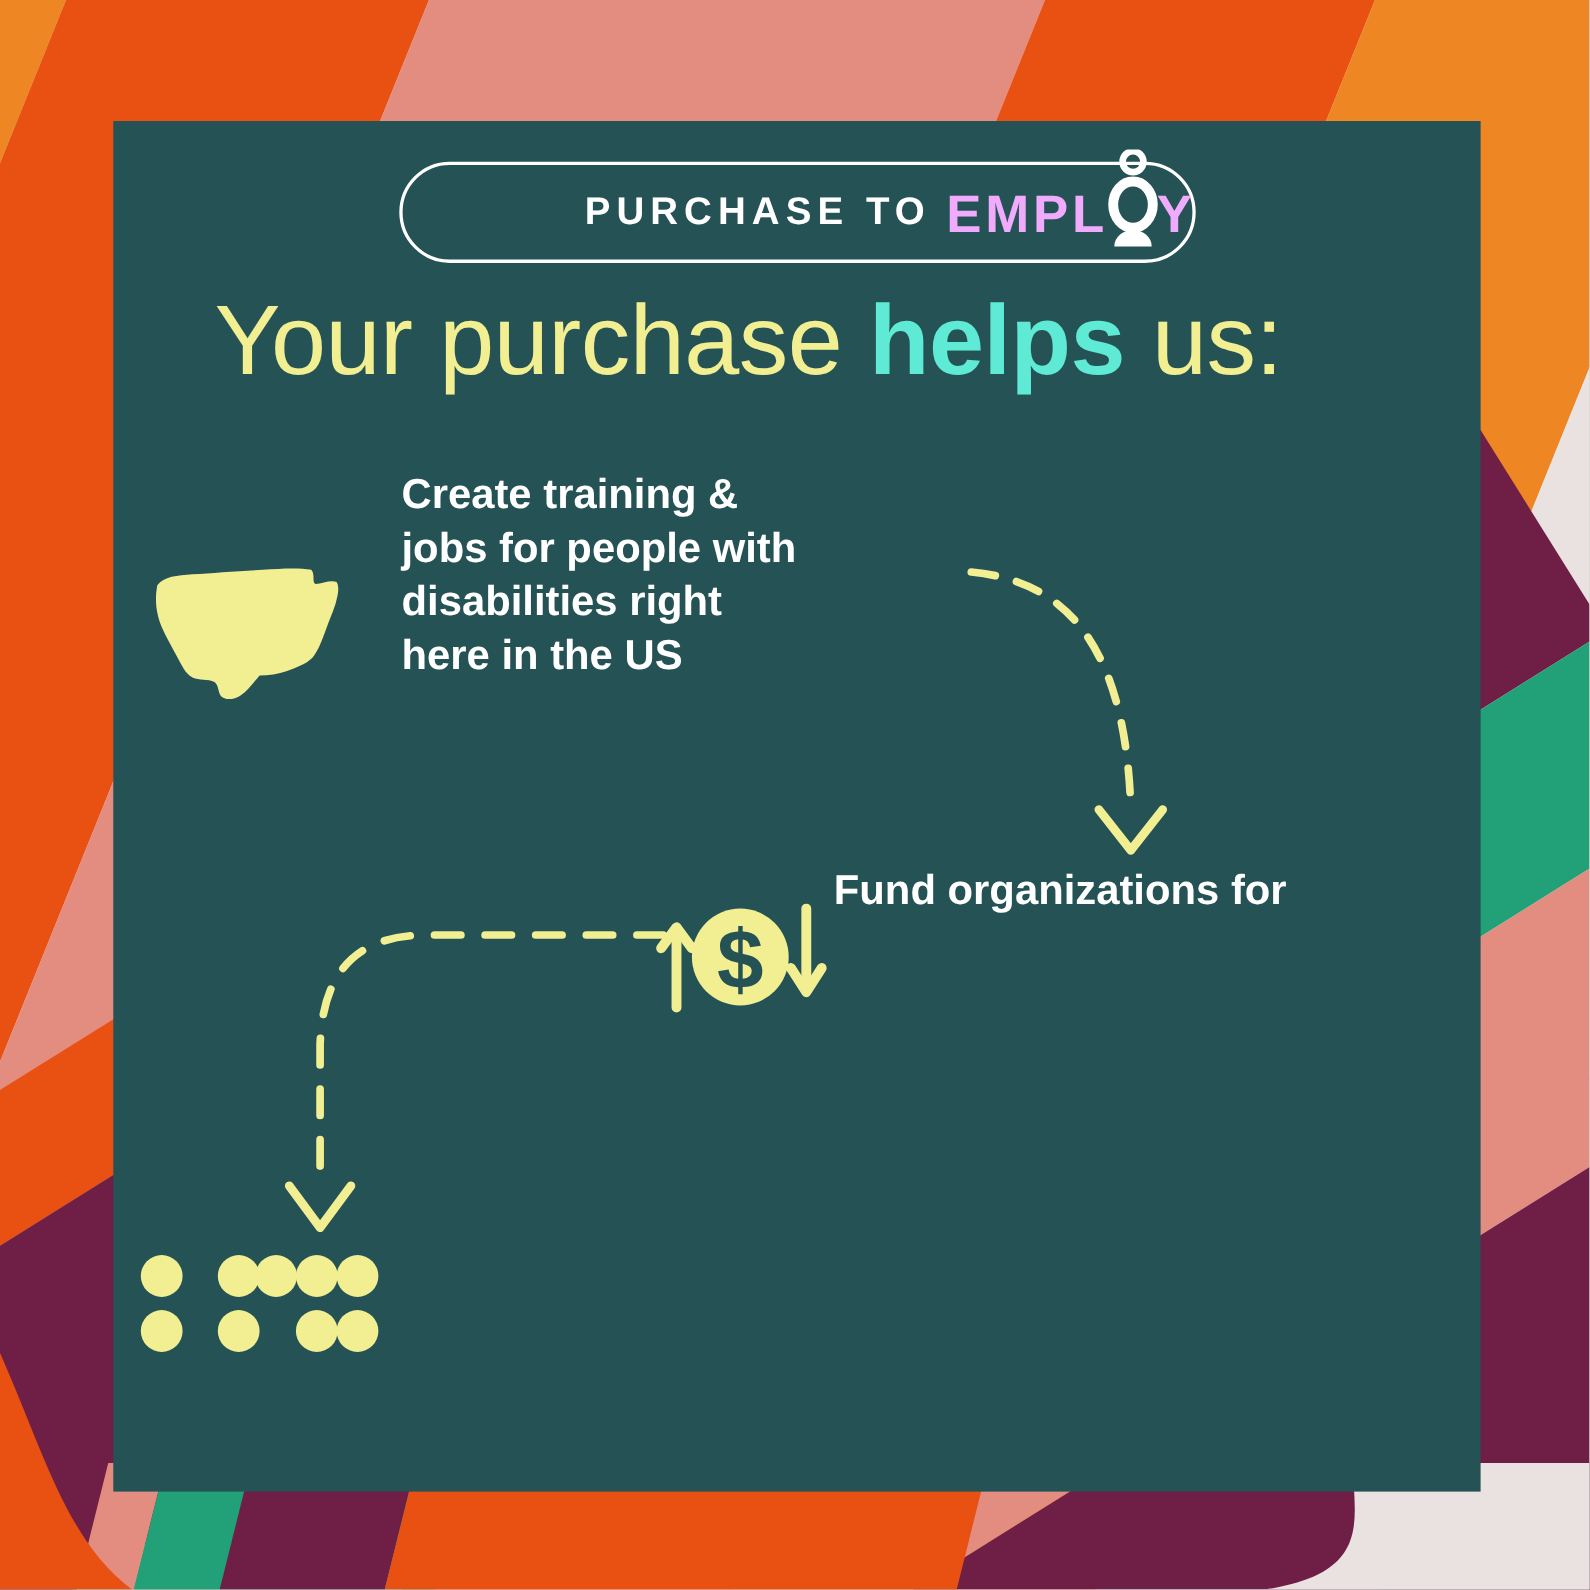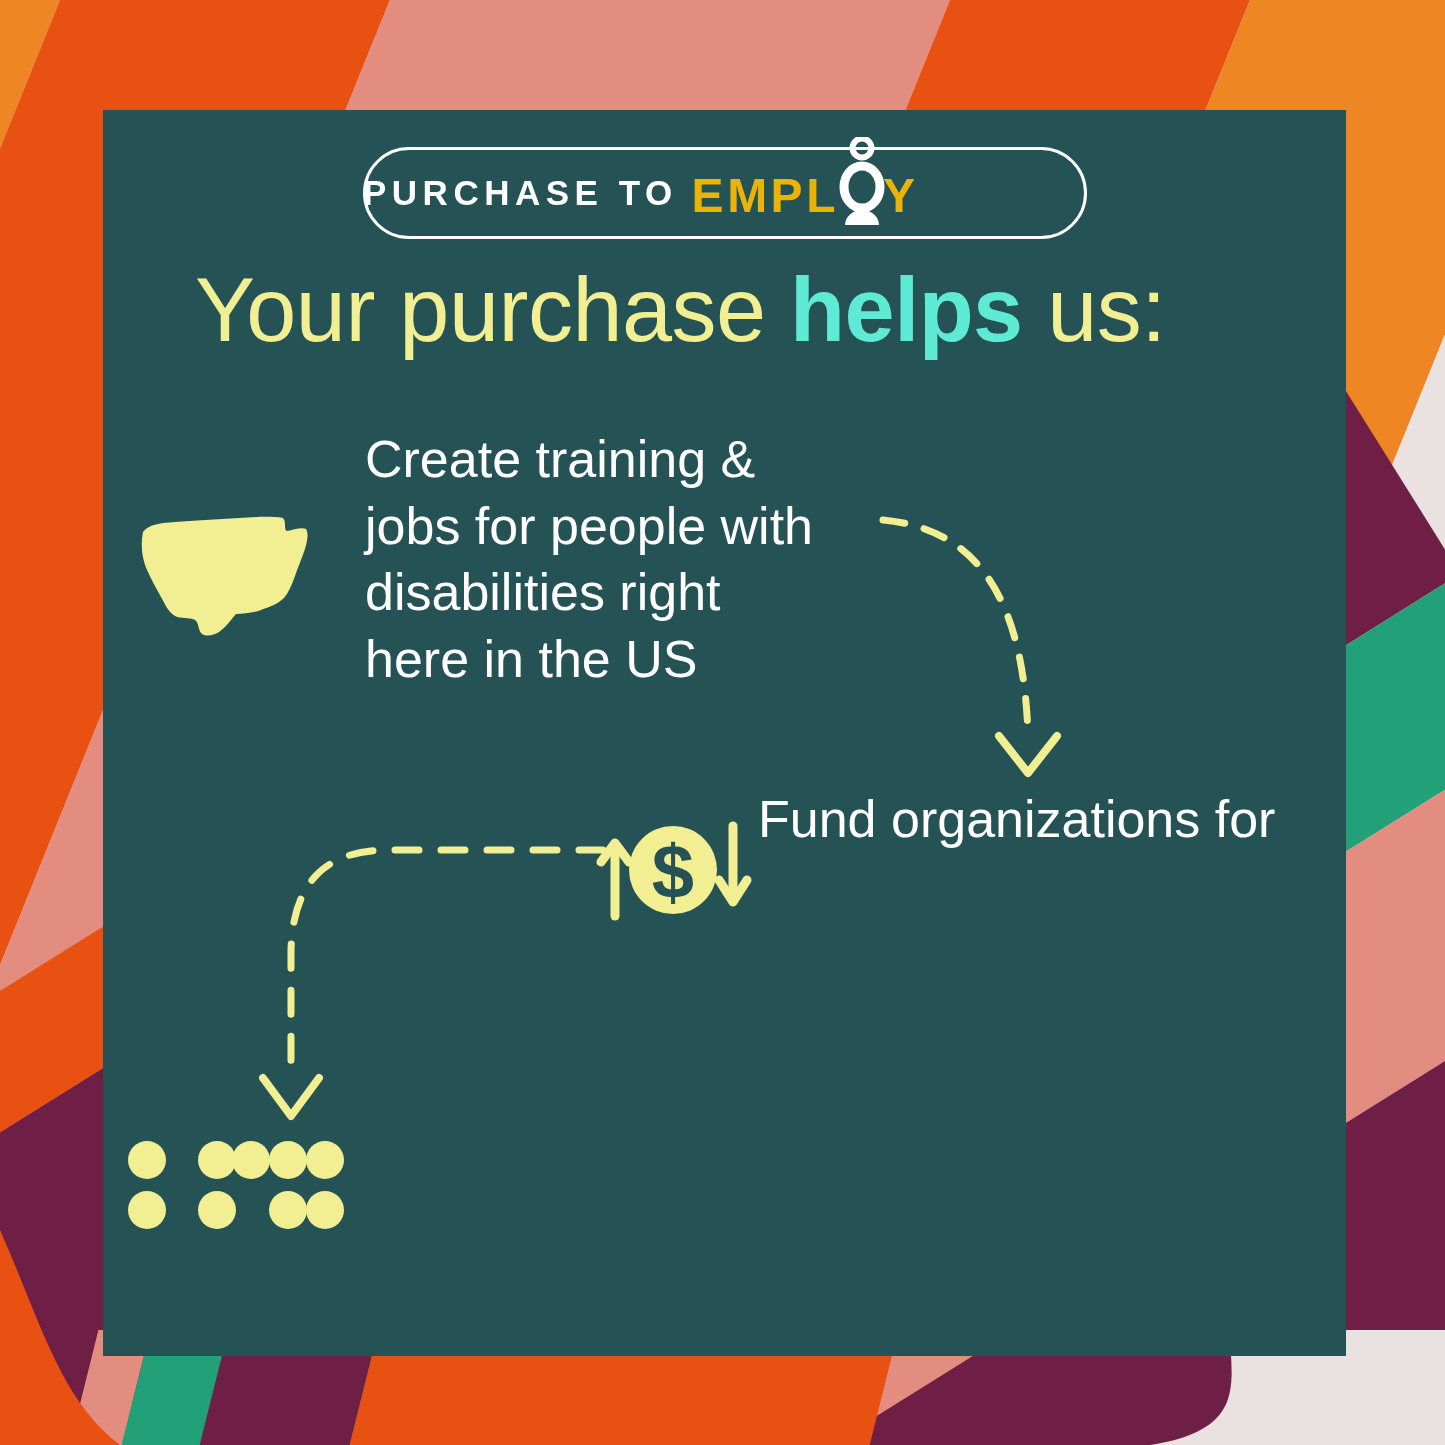--- a/index.html
+++ b/index.html
@@ -48,32 +48,32 @@
     inset: 0;
     border: 3px solid #ffffff;
     border-radius: 46px;
     box-sizing: border-box;
   }
   .badge-text {
     position: absolute;
     inset: 0;
     display: flex;
     align-items: center;
-    justify-content: flex-start;
+    justify-content: flex-end;
     gap: 14px;
     white-space: nowrap;
   }
   .badge-pre {
     color: #ffffff;
     font-size: 35px;
     letter-spacing: 5.5px;
     font-weight: 600;
   }
   .badge-main {
-    color: #eab308;
+    color: #f0abfc;
     font-size: 48px;
     letter-spacing: 3.5px;
     font-weight: 800;
     display: inline-flex;
     align-items: baseline;
   }
   .emp-o {
     position: relative;
     display: inline-block;
     width: 44px;
@@ -93,23 +93,23 @@
     white-space: nowrap;
     letter-spacing: -0.5px;
   }
   .hl-y { color: #F2EE92; }
   .hl-w { color: #5eead4; font-weight: 700; }
 
   
   .body-text {
     position: absolute;
     color: #ffffff;
-    font-size: 52px;
+    font-size: 38px;
     line-height: 1.28;
-    font-weight: 400;
+    font-weight: 700;
     letter-spacing: 0px;
   }
   #row1-text { left: 262px; top: 316px; width: 520px; }
   #row2-text { left: 655px; top: 676px; width: 570px; }
   #row3-text { left: 248px; top: 922px; width: 820px; }
 
   
   #us-map   { position: absolute; left: 28px;  top: 390px; }
   #coin     { position: absolute; left: 490px; top: 700px; }
   #braille  { position: absolute; left: 22px;  top: 1020px; }

